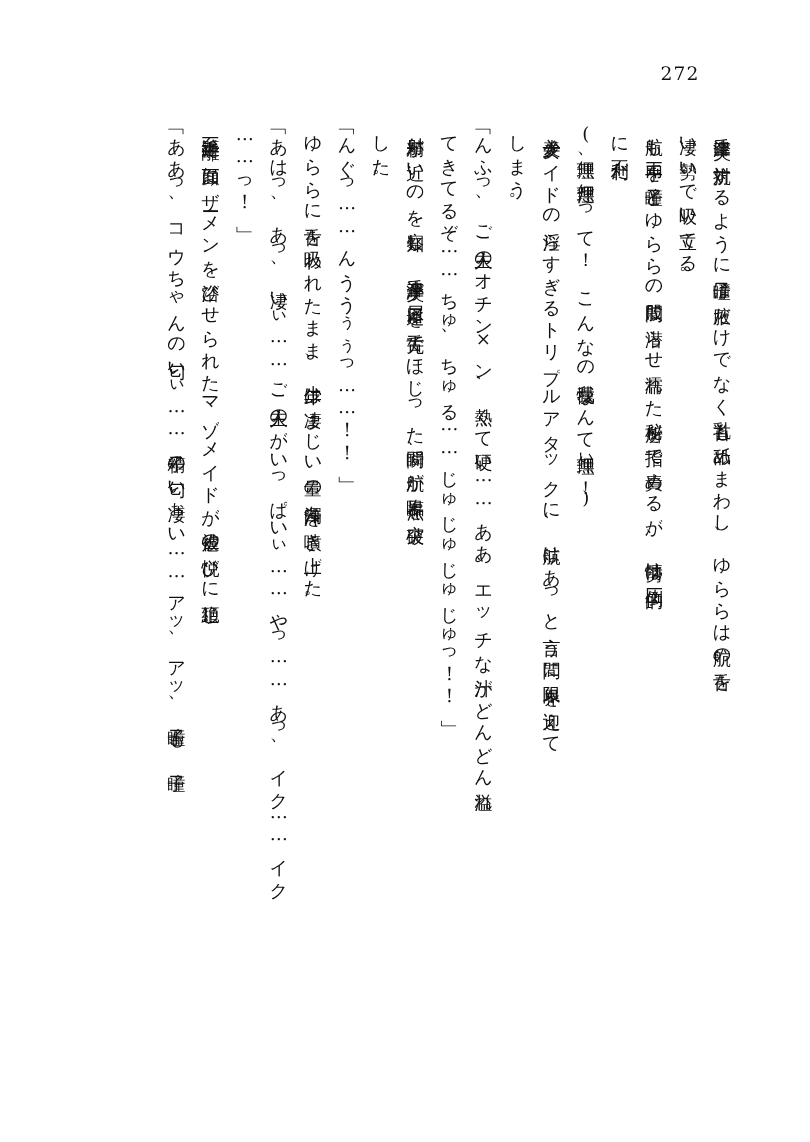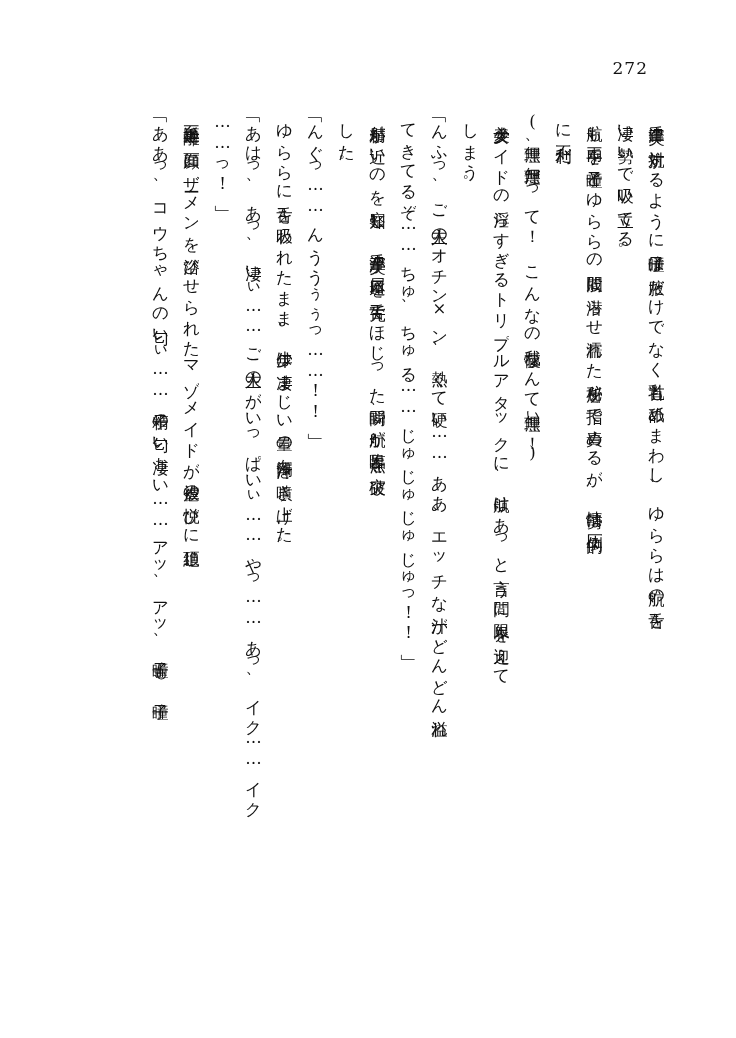--- a/index.html
+++ b/index.html
@@ -17,21 +17,21 @@
   }
   #page {
     position: absolute;
     inset: 0;
     background: #ffffff;
   }
   
   .page-number {
     position: absolute;
     top: 58px;
-    right: 88px;
+    right: 100px;
     font-size: 17px;
     letter-spacing: 1px;
     color: #111111;
     font-family: "DejaVu Serif", "Liberation Serif", serif;
   }
   
   .text-body {
     position: absolute;
     top: 112px;
     left: 72px;

